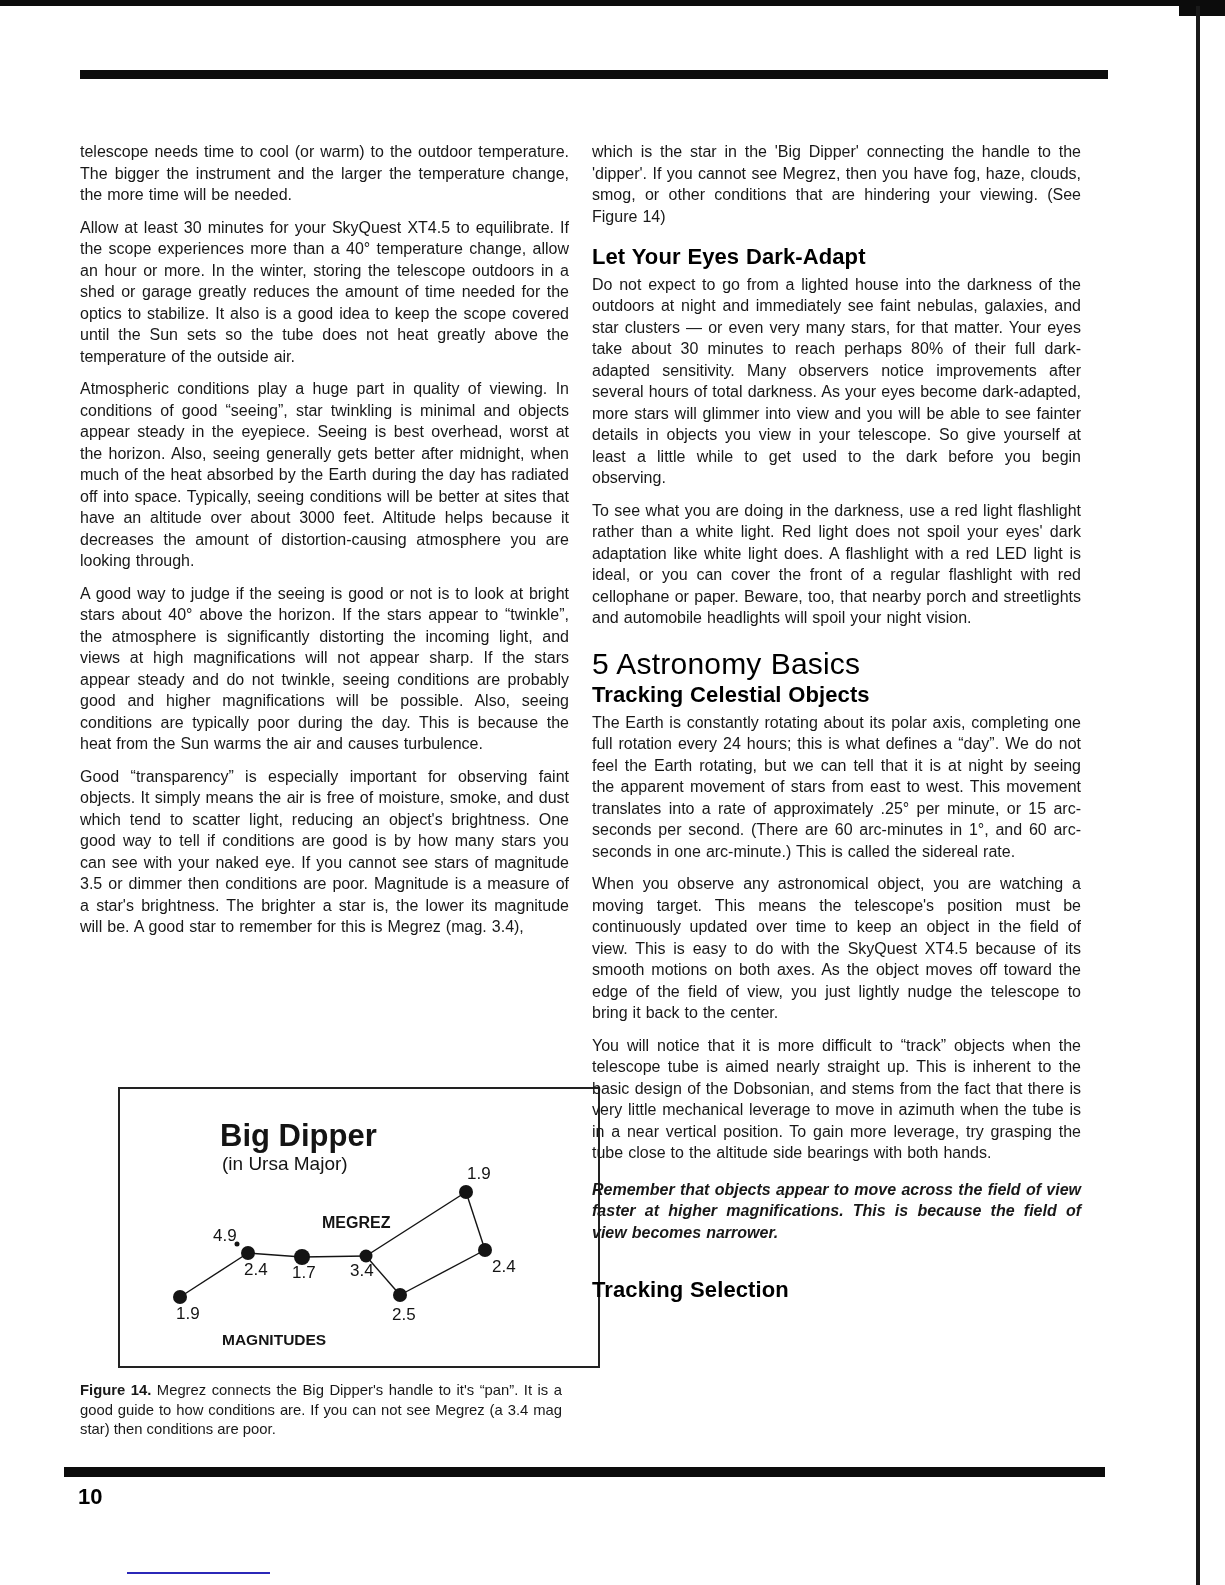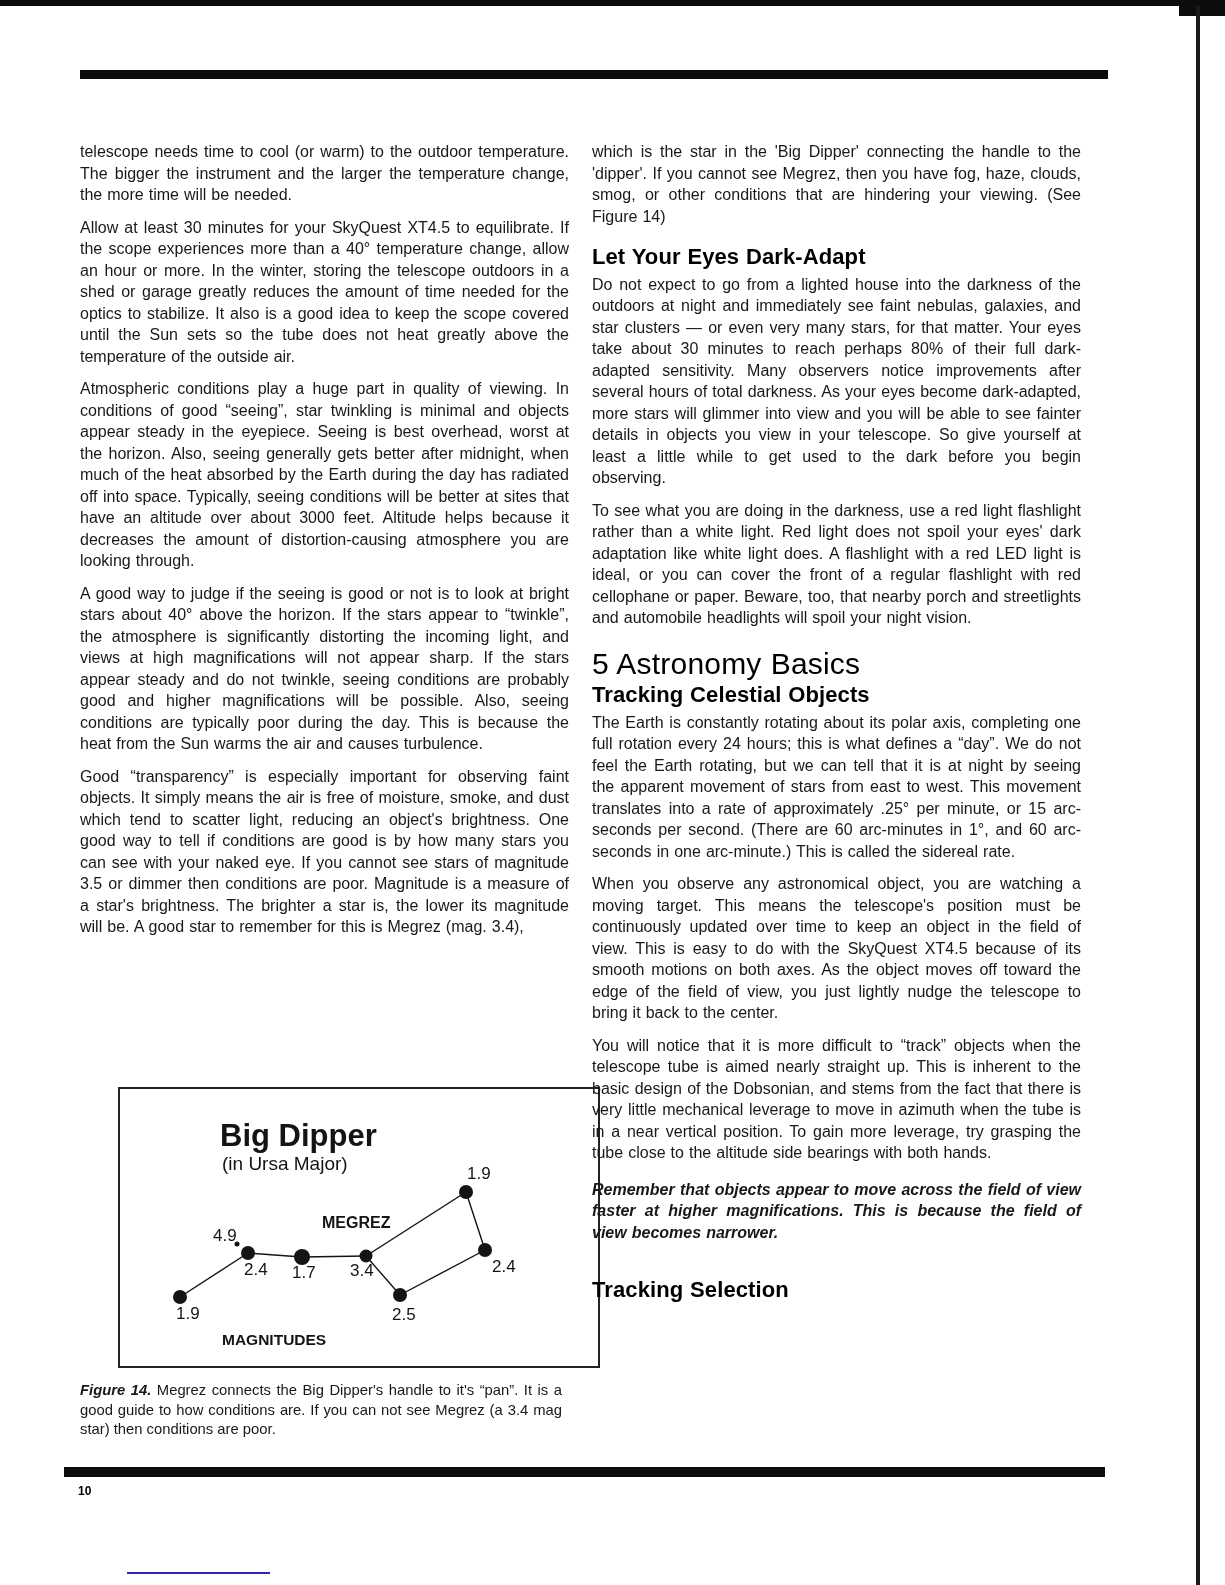--- a/index.html
+++ b/index.html
@@ -11,21 +11,21 @@
   .page { position:absolute; inset:0;border-radius:15px; }
 
   
   .top-bar   { position:absolute; left:0; top:0; width:1225px; height:6px; background:#0c0c0c; }
   .corner-blob{ position:absolute; right:0; top:0; width:46px; height:16px; background:#0c0c0c; }
   .edge-line { position:absolute; left:1196px; top:6px; width:4px; height:1579px; background:#1a1a1a; }
   .rule-top    { position:absolute; left:80px; top:70px;   width:1028px; height:9px;  background:#0c0c0c; }
   .rule-bottom { position:absolute; left:64px; top:1467px; width:1041px; height:10px; background:#0c0c0c; }
   .blue-line { position:absolute; left:127px; top:1572px; width:143px; height:2px; background:#2b28b8; }
 
-  .page-num { position:absolute; left:78px; top:1484px; font-size:12px; font-weight:700; color:#000; }
+  .page-num { position:absolute; left:78px; top:1484px; font-size:22px; font-weight:700; color:#000; }
 
   .col { position:absolute; top:141px; width:489px; font-size:16px; line-height:21.5px;
          text-align:justify; word-spacing:0.6px; }
   .col-left  { left:80px; }
   .col-right { left:592px; }
   .col p { margin:0 0 11px 0; }
 
   .subhead { font-size:22px; font-weight:700; color:#000; text-align:left;
              margin:19px 0 6px 0; letter-spacing:0.1px; }
   .subhead.first { margin-top:6px; }
@@ -33,21 +33,21 @@
              margin:24px 0 10px 0; letter-spacing:0.2px; }
   .subhead.spaced { margin-top:36px; }
   .bold-italic { font-weight:700; font-style:italic; margin-top:15px !important; }
 
   
   .figure-box { position:absolute; left:78px; top:1087px; width:482px; height:281px;
                 border:2px solid #222; box-sizing:border-box; background:#fff;margin-left:40px; }
   .figure-box svg { display:block; }
   .caption { position:absolute; left:80px; top:1381px; width:482px;
              font-size:14.8px; line-height:19.5px; text-align:justify; color:#181818; }
-  .caption b { font-weight:700;font-style:italic; }
+  .caption b { font-weight:700; }
 </style>
 </head>
 <body>
 
 <div class="page">
 
   <div class="top-bar"></div>
   <div class="corner-blob"></div>
   <div class="edge-line"></div>
   <div class="rule-top"></div>

